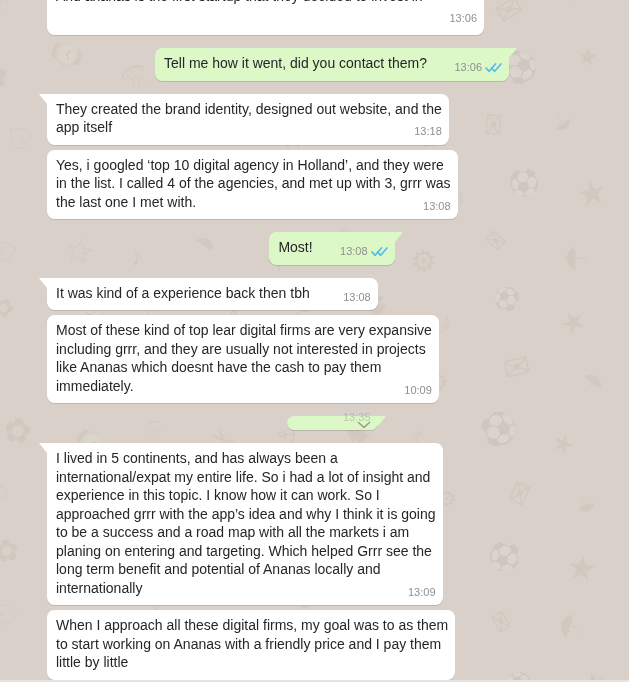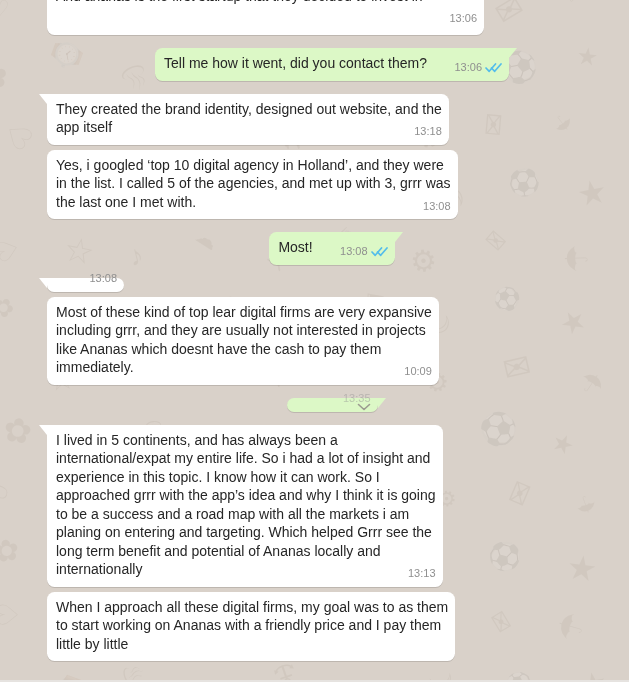--- a/index.html
+++ b/index.html
@@ -239,21 +239,21 @@
         <span class="time">13:18</span>
 
       </div>
 
     </div>
   </div>
 
   <div class="row in cont">
     <div class="bubble">
       <div class="text">Yes, i googled ‘top 10 digital agency in Holland’, and they were
-in the list. I called 5 of the agencies, and met up with 3, grrr was
+in the list. I called 4 of the agencies, and met up with 3, grrr was
 the last one I met with.</div>
       <div class="meta">
         <span class="time">13:08</span>
 
       </div>
 
     </div>
   </div>
 
   <div class="row out group">
@@ -265,20 +265,21 @@
           <polyline points="1,6 4.2,9.3 10.5,2" fill="none" stroke="#53bdeb" stroke-width="1.7" stroke-linecap="round" stroke-linejoin="round"></polyline>
           <polyline points="6.5,6 9.7,9.3 16,2" fill="none" stroke="#53bdeb" stroke-width="1.7" stroke-linecap="round" stroke-linejoin="round"></polyline>
         </svg>
       </div>
 
     </div>
   </div>
 
   <div class="row in group">
     <div class="bubble tail pad-meta-in">
+      <div class="text">It was kind of a experience back then tbh</div>
       <div class="meta">
         <span class="time">13:08</span>
 
       </div>
 
     </div>
   </div>
 
   <div class="row in cont">
     <div class="bubble">
@@ -310,21 +311,21 @@
     <div class="bubble tail">
       <div class="text">I lived in 5 continents, and has always been a
 international/expat my entire life. So i had a lot of insight and
 experience in  this topic. I know how it can work. So I
 approached grrr with the app’s idea and why I think it is going
 to be a success and a road map with all the markets i am
 planing on entering and targeting. Which helped Grrr see the
 long term benefit and potential of Ananas locally and
 internationally</div>
       <div class="meta">
-        <span class="time">13:13</span>
+        <span class="time">13:09</span>
 
       </div>
 
     </div>
   </div>
 
   <div class="row in cont">
     <div class="bubble">
       <div class="text">When I approach all these digital firms, my goal was to as them
 to start working on Ananas with a friendly price and I pay them

